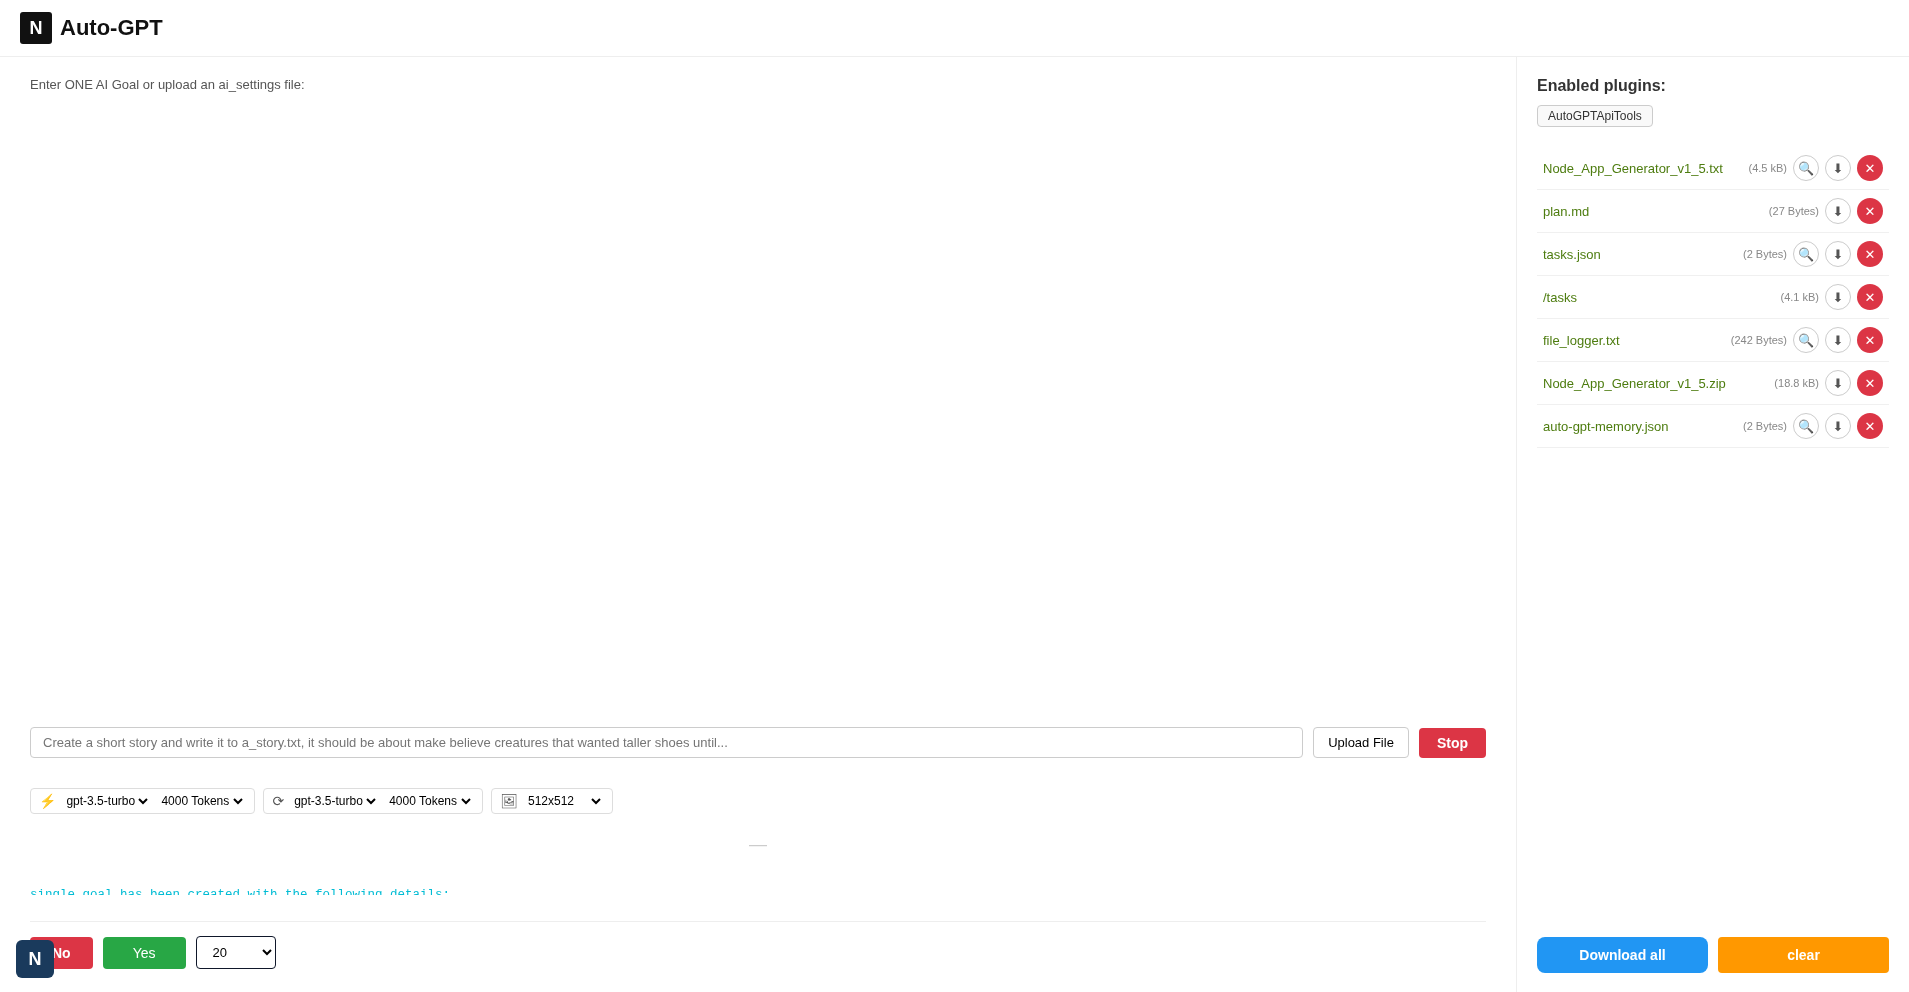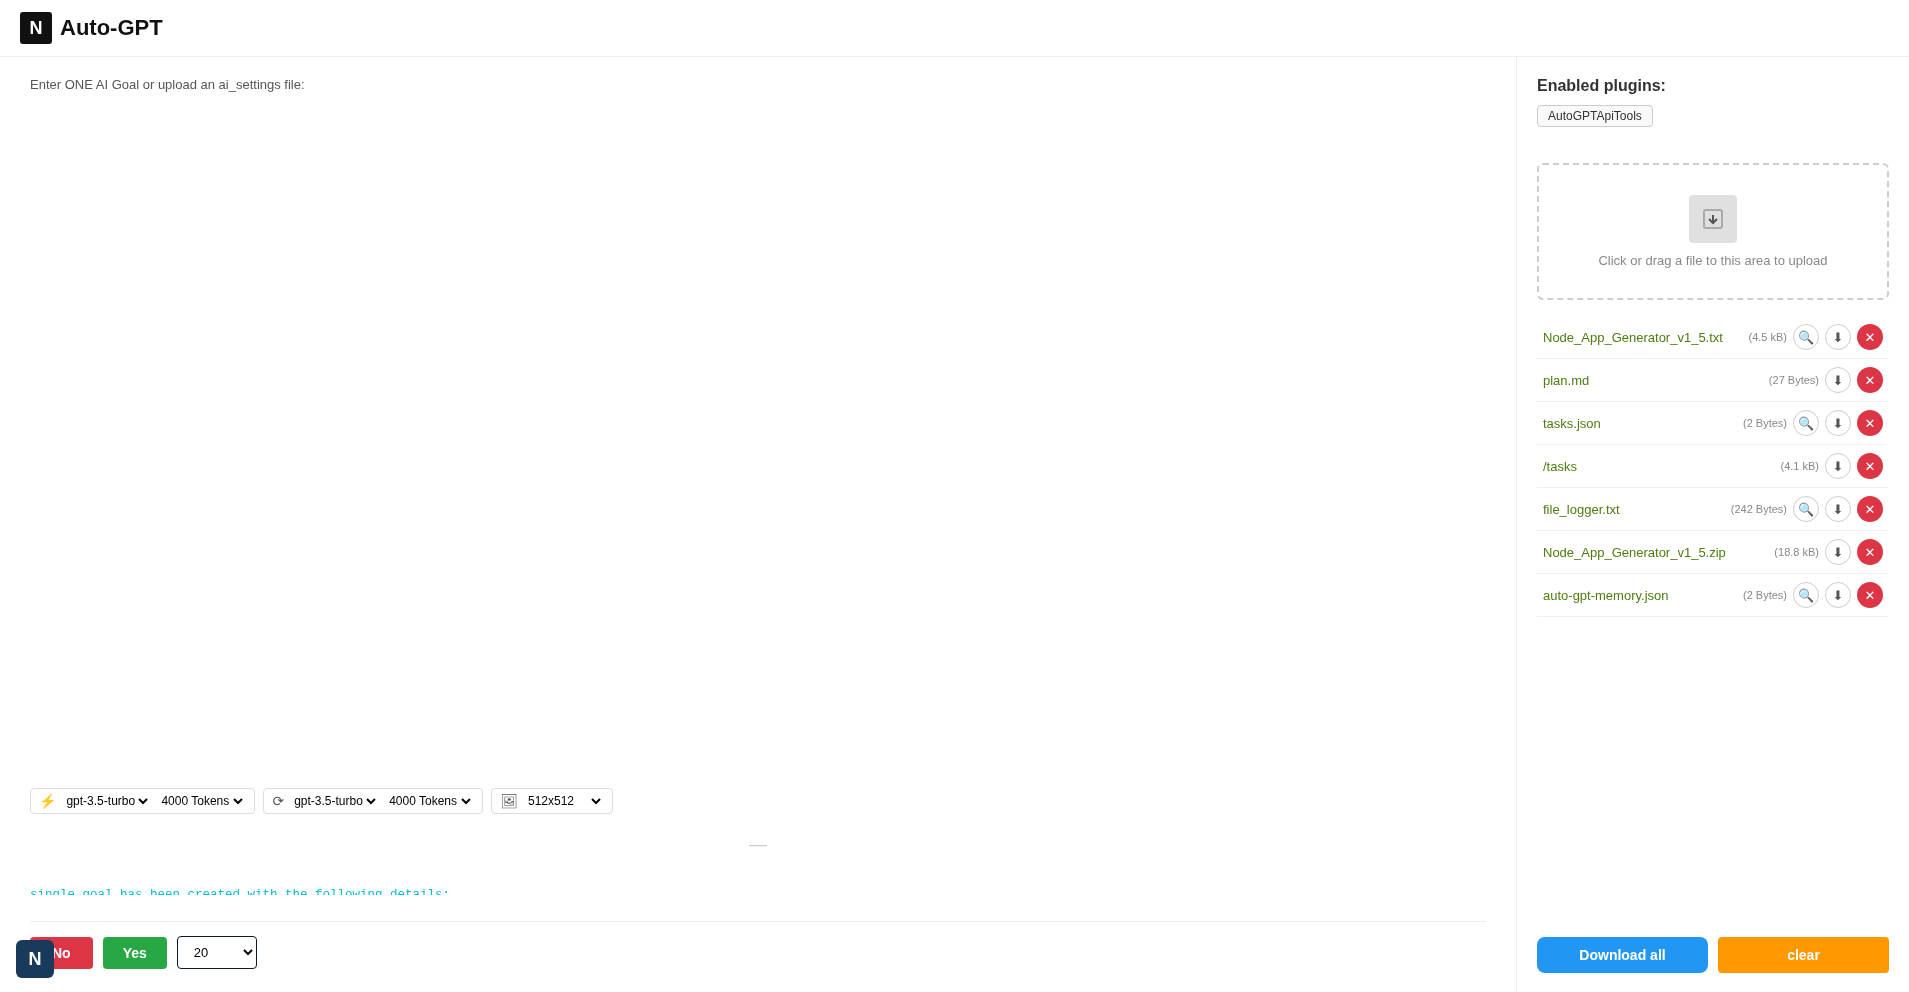--- a/index.html
+++ b/index.html
@@ -76,22 +76,22 @@
     .bottom-bar {
       display: flex; align-items: center; gap: 10px; padding: 14px 0 4px;
       border-top: 1px solid #eee; margin-top: 10px;
     }
 
     .no-btn {
       padding: 8px 22px; background: #dc3545; color: #fff; border: none; border-radius: 4px;
       cursor: pointer; font-size: 14px; font-weight: 600;
     }
     .yes-btn {
-      padding: 8px 20px; background: #28a745; color: #fff; border: none; border-radius: 4px;
-      cursor: pointer; font-size: 14px; font-weight: 700;
+      padding: 8px 30px; background: #28a745; color: #fff; border: none; border-radius: 4px;
+      cursor: pointer; font-size: 14px; font-weight: 400;
     }
     .continuous-select {
       padding: 7px 12px; border: 1px solid #0f172a; border-radius: 4px;
       font-size: 13px; cursor: pointer; background: #fff; min-width: 80px;
     }
 
     
     .plugins-section { margin-bottom: 20px; }
     .plugins-title { font-size: 16px; font-weight: 600; margin-bottom: 10px; }
     .plugin-badge {
@@ -152,20 +152,25 @@
   <div class="logo-icon">N</div>
   <span>Auto-GPT</span>
 </div>
 
 <div class="main-layout">
 
   <div class="left-panel">
 
     <div class="goal-label">Enter ONE AI Goal or upload an ai_settings file:</div>
 
+    <div class="toolbar">
+      <input class="goal-input" type="text" placeholder="Create a short story and write it to a_story.txt, it should be about make believe creatures that wanted taller shoes until..." style="">
+      <button class="upload-file-btn">Upload File</button>
+      <button class="stop-btn">Stop</button>
+    </div>
 
     <div class="model-row">
       <div class="model-select-group">
         <span class="model-icon">⚡</span>
         <select>
           <option>gpt-3.5-turbo</option>
           <option>gpt-4</option>
         </select>
         <select>
           <option>4000 Tokens</option>
@@ -213,30 +218,20 @@
     </div>
   </div>
 
   <div class="right-panel">
 
     <div class="plugins-section">
       <div class="plugins-title">Enabled plugins:</div>
       <span class="plugin-badge">AutoGPTApiTools</span>
     </div>
 
-    <div class="upload-area">
-      <div class="upload-icon">
-        <svg width="24" height="24" viewBox="0 0 24 24" fill="none" stroke="#555" stroke-width="2">
-          <rect x="3" y="3" width="18" height="18" rx="2" fill="#e0e0e0" stroke="#aaa"></rect>
-          <line x1="12" y1="8" x2="12" y2="16"></line>
-          <polyline points="8,12 12,16 16,12"></polyline>
-        </svg>
-      </div>
-      <span>Click or drag a file to this area to upload</span>
-    </div>
 
     <div class="file-list" id="file-list">
         <div class="file-item">
           <span class="file-name">Node_App_Generator_v1_5.txt</span>
           <span class="file-size">(4.5 kB)</span>
           <button class="file-action-btn search">🔍</button>
           <button class="file-action-btn download">⬇</button>
           <button class="file-action-btn delete">✕</button>
         </div>
         <div class="file-item">

